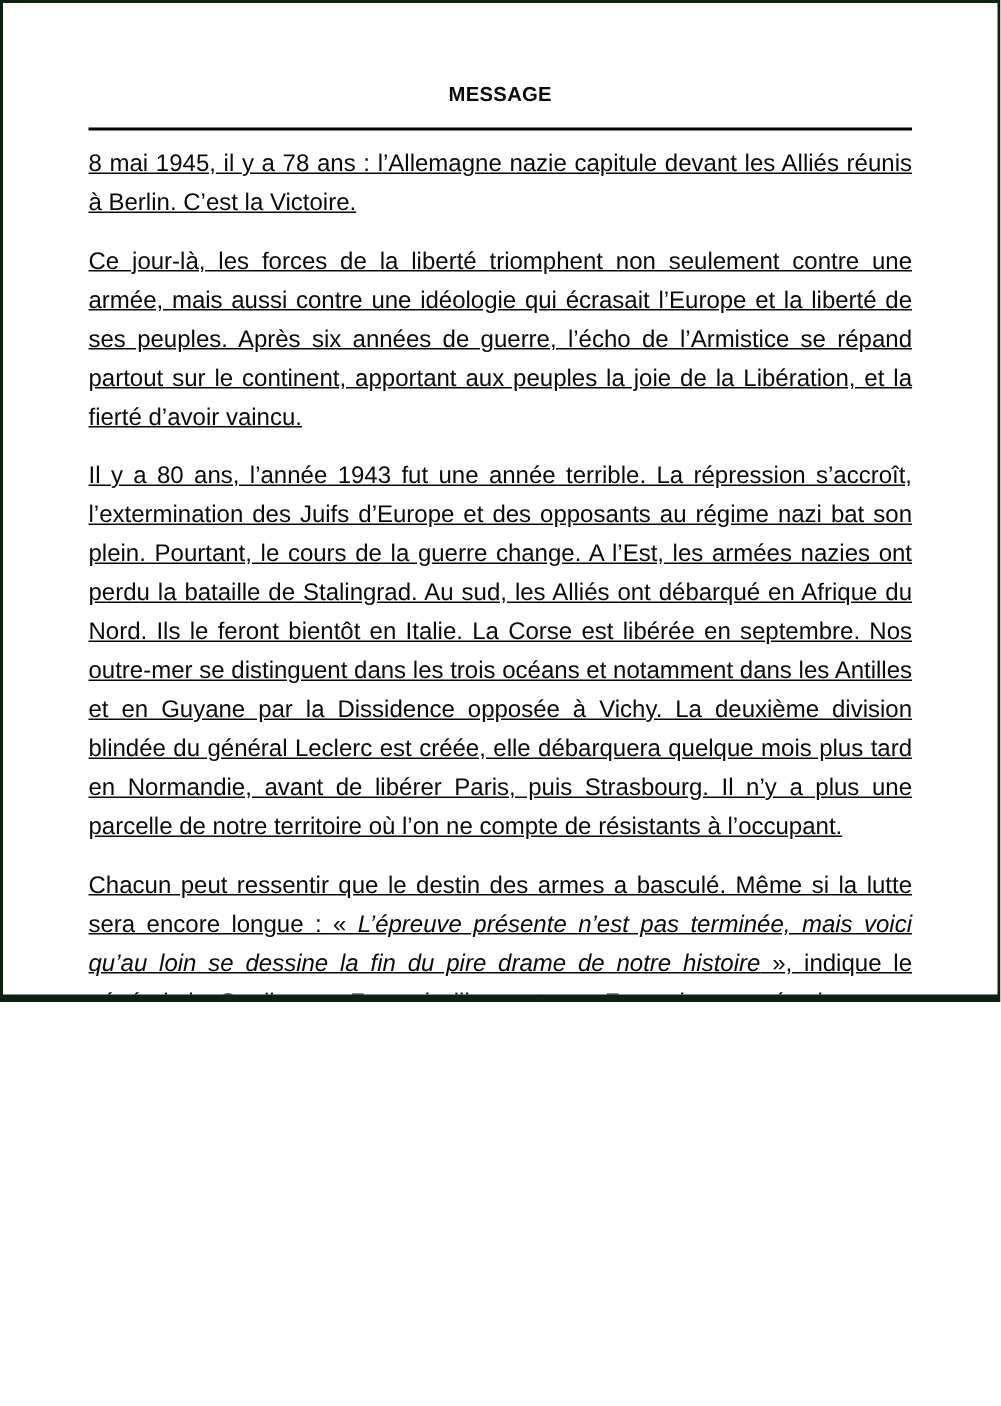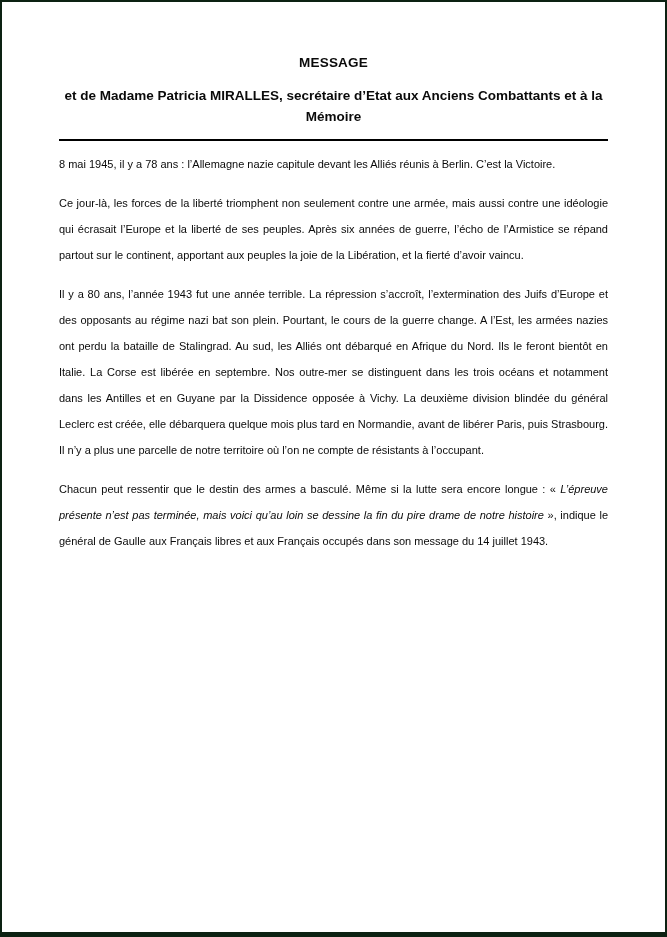--- a/index.html
+++ b/index.html
@@ -3,21 +3,21 @@
 <meta charset="utf-8">
 <style>
   html, body {
     margin: 0;
     padding: 0;
     background: #ffffff;
   }
   .page {
     box-sizing: border-box;
     width: 667px;
-    height: 937px;
+    height: 668px;
     margin: 0;
     background: #ffffff;
     border-style: solid;
     border-color: #0c2112;
     border-width: 2px 2px 5px 2px;
     padding: 50px 57px 0 57px;
     font-family: "Liberation Sans", "DejaVu Sans", sans-serif;
     color: #0a0a0a;
     overflow: hidden;
   }
@@ -31,37 +31,37 @@
   .doc-header .title {
     letter-spacing: 0.2px;
   }
   hr.header-rule {
     border: none;
     border-top: 2px solid #000000;
     margin: 5px 0 10px 0;
   }
   .doc-body p.para {
     margin: 0 0 13px 0;
-    font-size: 11px;
+    font-size: 16px;
     line-height: 26px;
     text-align: justify;
     font-weight: 400;
+    text-decoration: underline;
   }
   .doc-body p.para em {
     font-style: italic;
   }
 </style>
 </head>
 <body>
 
 <div class="page">
 
   <div class="doc-header">
     <p class="title">MESSAGE</p>
-    <p>et de Madame Patricia MIRALLES, secrétaire d’Etat aux Anciens Combattants et à la Mémoire</p>
   </div>
 
   <hr class="header-rule">
 
   <div class="doc-body">
 
   <p class="para"><span>8 mai 1945, il y a 78 ans&nbsp;: l’Allemagne nazie capitule devant les Alliés réunis à Berlin. C’est la Victoire.</span></p>
       <p class="para"><span>Ce jour-là, les forces de la liberté triomphent non seulement contre une armée, mais aussi contre une idéologie qui écrasait l’Europe et la liberté de ses peuples. Après six années de guerre, l’écho de l’Armistice se répand partout sur le continent, apportant aux peuples la joie de la Libération, et la fierté d’avoir vaincu.</span></p>
       <p class="para"><span>Il y a 80 ans, l’année 1943 fut une année terrible. La répression s’accroît, l’extermination des Juifs d’Europe et des opposants au régime nazi bat son plein. Pourtant, le cours de la guerre change. A l’Est, les armées nazies ont perdu la bataille de Stalingrad. Au sud, les Alliés ont débarqué en Afrique du Nord. Ils le feront bientôt en Italie. La Corse est libérée en septembre. Nos outre-mer se distinguent dans les trois océans et notamment dans les Antilles et en Guyane par la Dissidence opposée à Vichy. La deuxième division blindée du général Leclerc est créée, elle débarquera quelque mois plus tard en Normandie, avant de libérer Paris, puis Strasbourg. Il n’y a plus une parcelle de notre territoire où l’on ne compte de résistants à l’occupant.</span></p>
       <p class="para"><span>Chacun peut ressentir que le destin des armes a basculé. Même si la lutte sera encore longue&nbsp;: «&nbsp;</span><em>L’épreuve présente n’est pas terminée, mais voici qu’au loin se dessine la fin du pire drame de notre histoire</em><span>&nbsp;», indique le général de Gaulle aux Français libres et aux Français occupés dans son message du 14 juillet 1943.</span></p>

